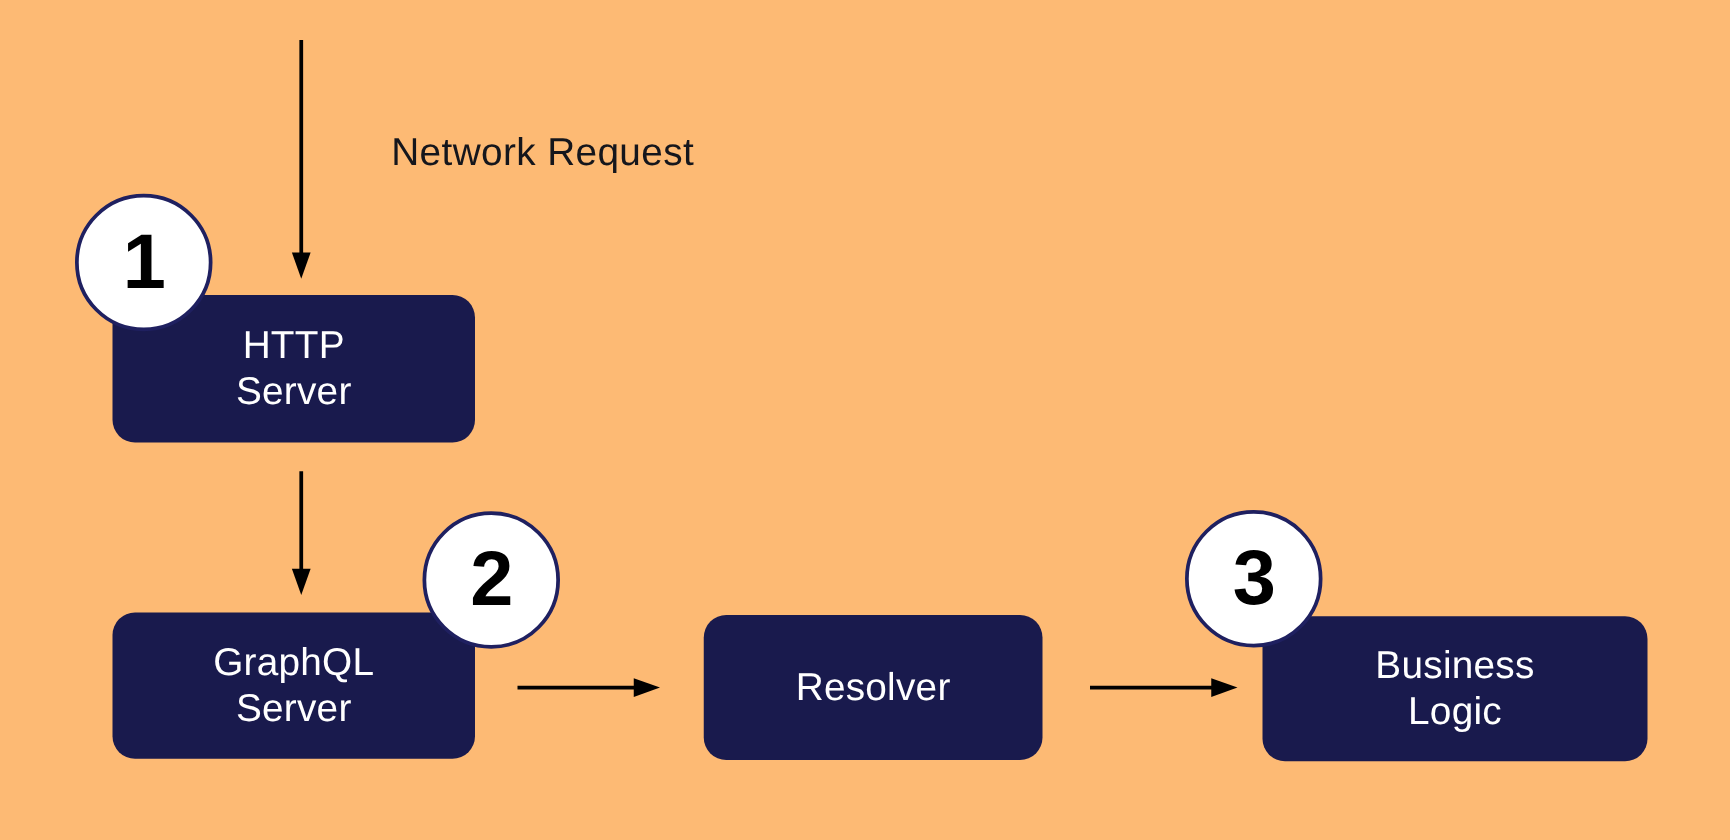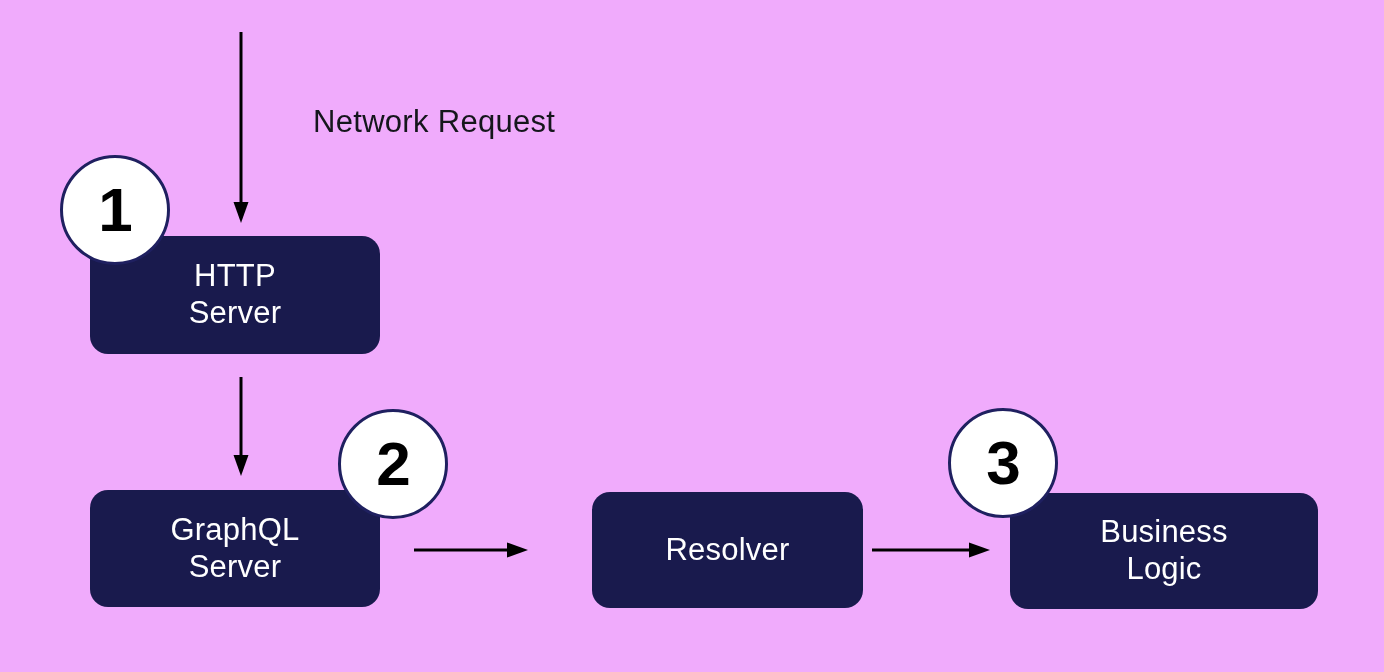--- a/index.html
+++ b/index.html
@@ -7,21 +7,21 @@
     padding: 0;
     background: #ffffff;
   }
   body {
     font-family: "Liberation Sans", sans-serif;
   }
   #canvas {
     position: relative;
     width: 1384px;
     height: 672px;
-    background: #f0abfc;
+    background: #fdba74;
     overflow: hidden;
   }
   .node-box {
     position: absolute;
     background: #191a4d;
     border-radius: 18px;
     display: flex;
     align-items: center;
     justify-content: center;
     text-align: center;
@@ -109,21 +109,21 @@
   <div class="node-box" style="left:90px; top:236px; width:290px; height:118px;text-align:center;">
     <span>HTTP
 Server</span>
   </div>
 
   <div class="node-box" style="left:90px; top:490px; width:290px; height:117px;">
     <span>GraphQL
 Server</span>
   </div>
 
-  <div class="node-box" style="left:592px; top:492px; width:271px; height:116px;">
+  <div class="node-box" style="left:563px; top:492px; width:271px; height:116px;">
     <span>Resolver</span>
   </div>
 
   <div class="node-box" style="left:1010px; top:493px; width:308px; height:116px;">
     <span>Business
 Logic</span>
   </div>
 
   <div class="step-circle" style="left:60px; top:155px;">
     <span class="num">1</span>

